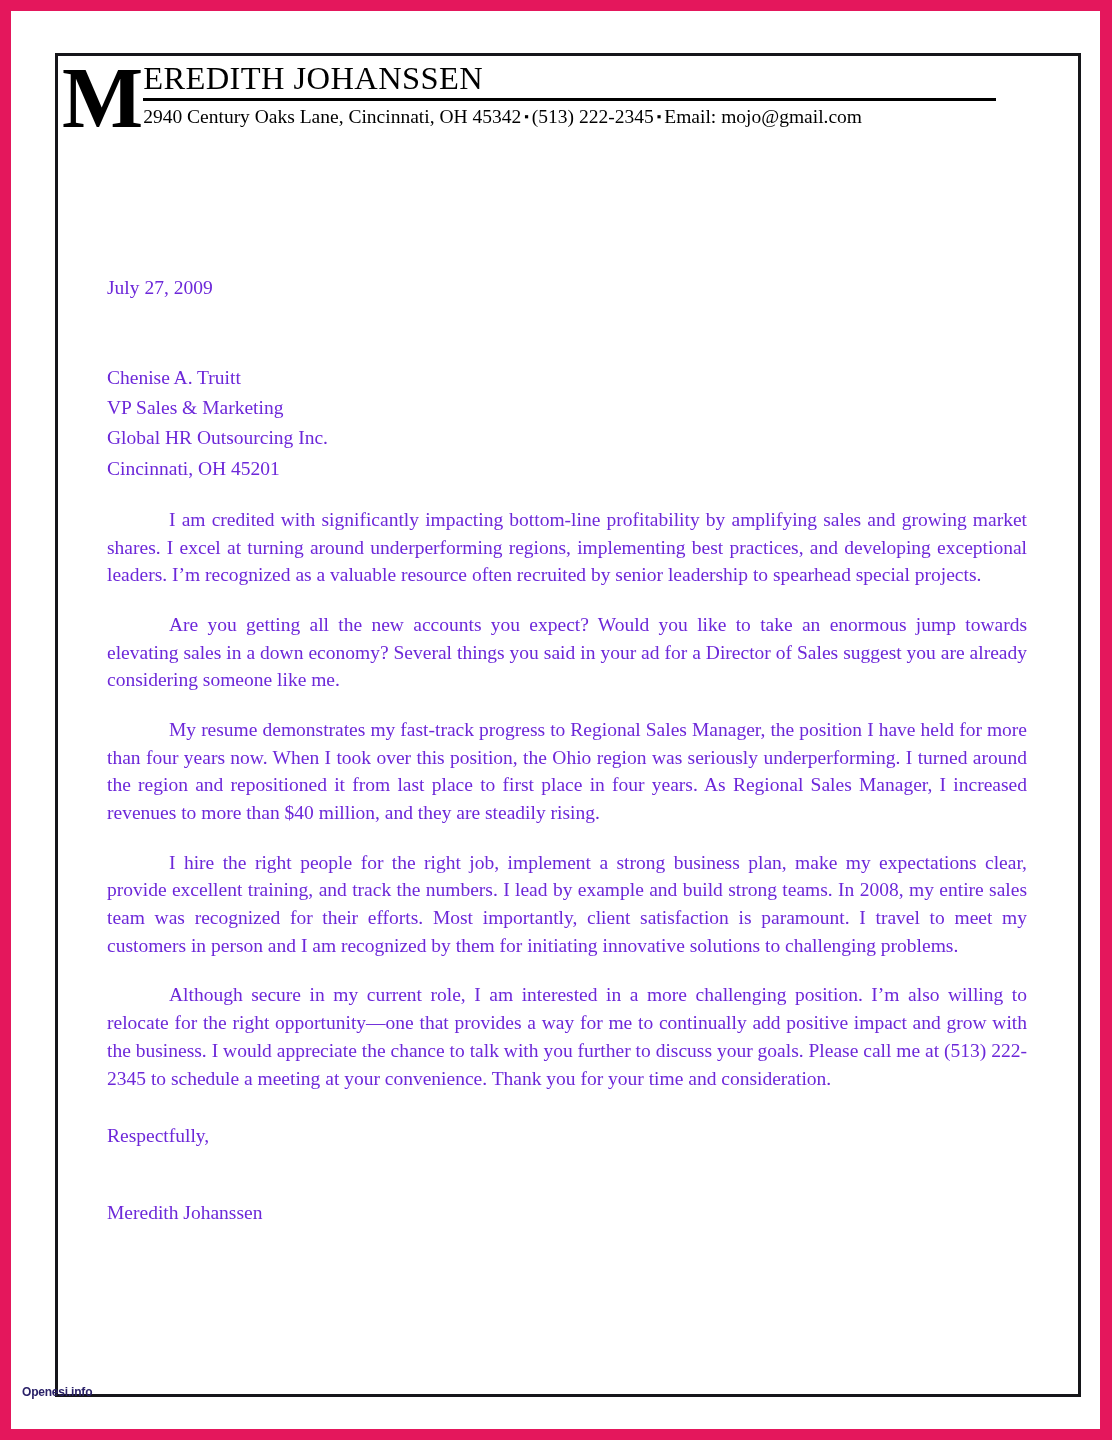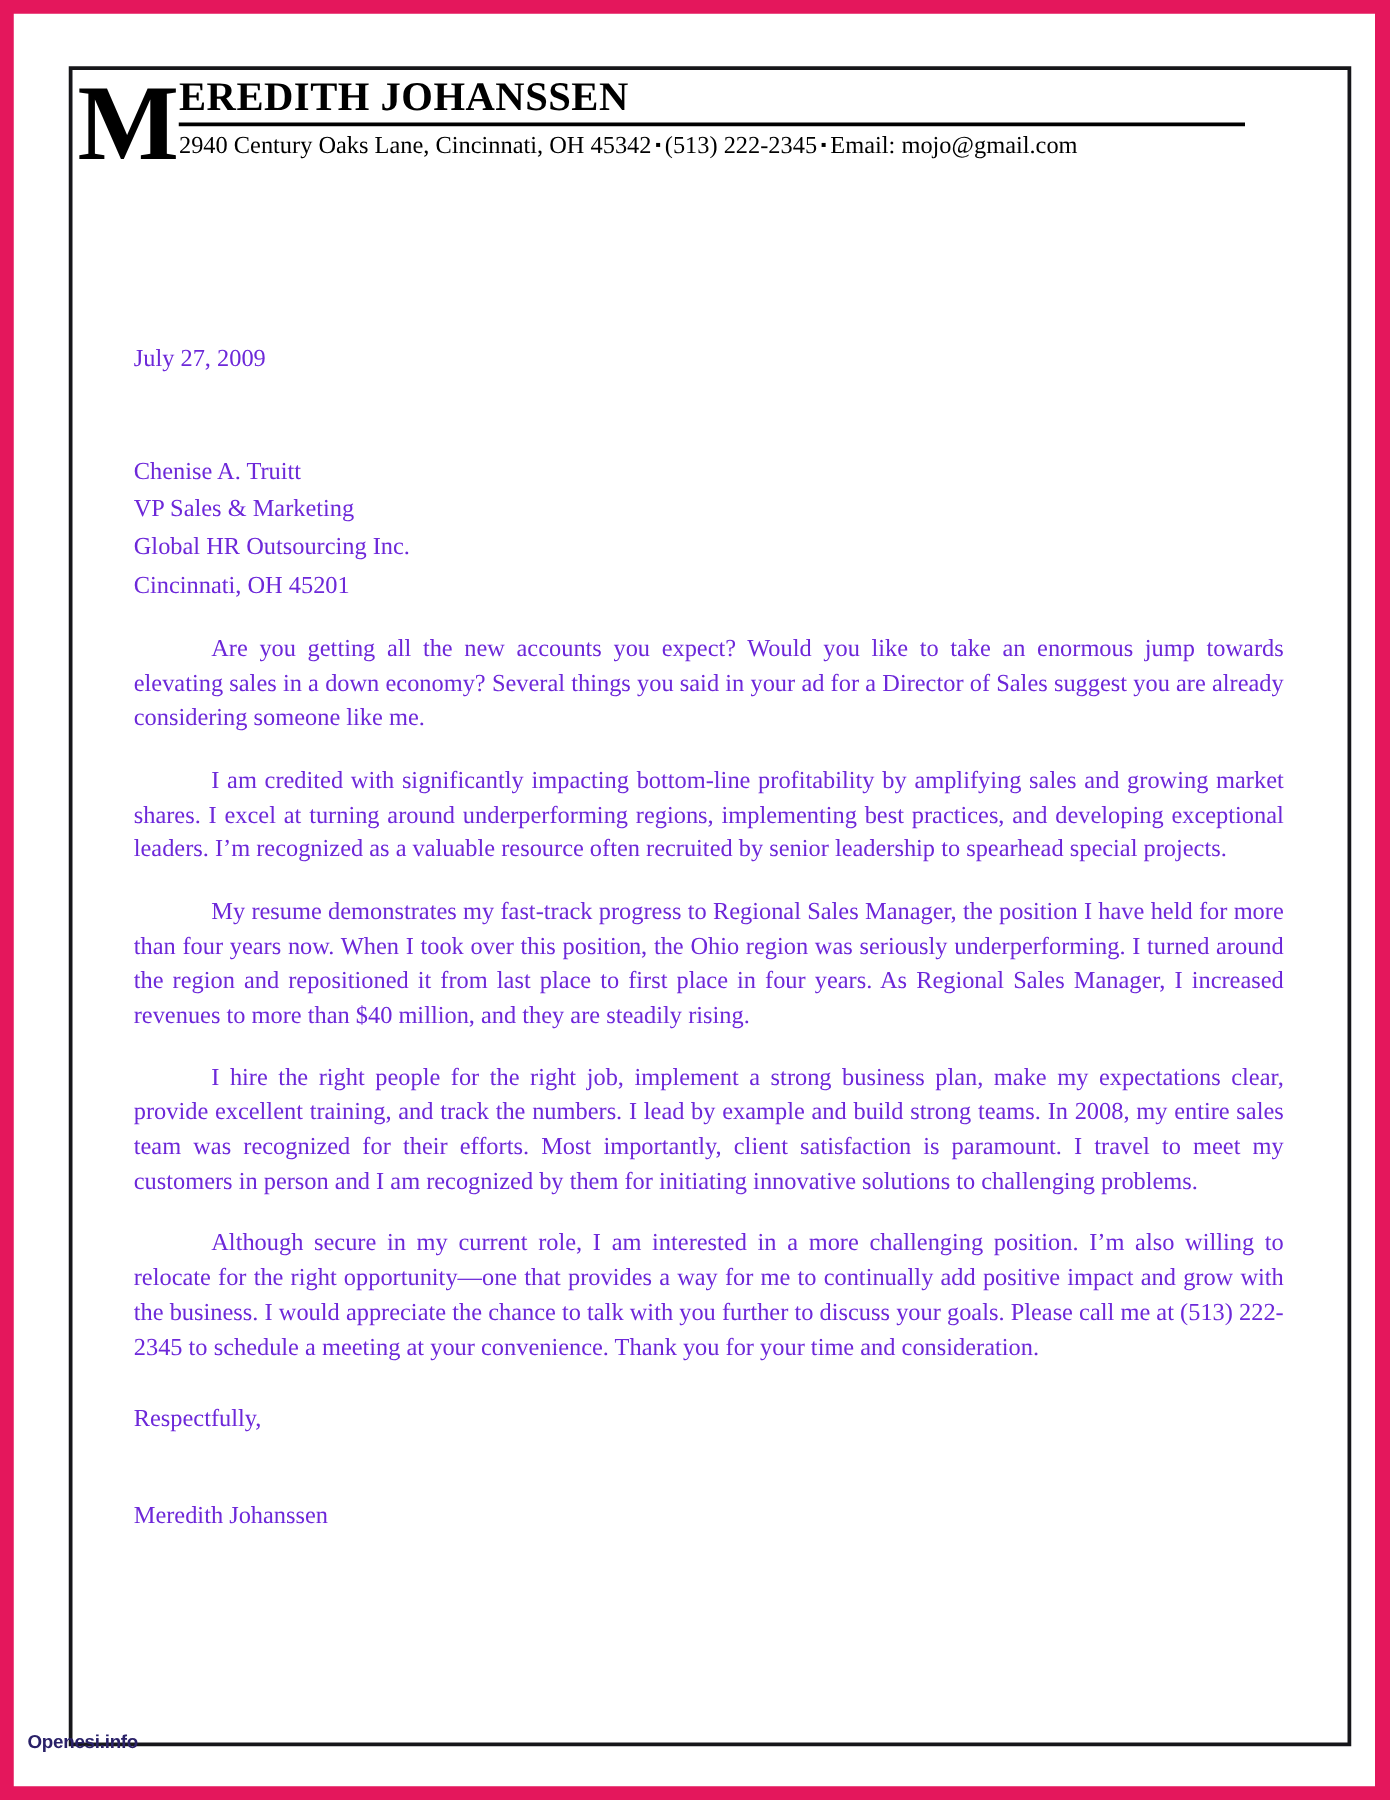--- a/index.html
+++ b/index.html
@@ -57,21 +57,21 @@
     letter-spacing: -1px;
     color: #000;
     margin-top: 2px;
   }
   .lh-right {
     flex: 1;
     padding-left: 1px;
   }
   .lh-name {
     font-size: 32.5px;
-    font-weight: 700;
+    font-weight: 400;
     letter-spacing: 0.4px;
     line-height: 1.06;
     color: #000;
     white-space: nowrap;
   }
   .lh-rule {
     height: 3px;
     background: #000;
     margin-top: 3px;
     margin-bottom: 4px;
@@ -134,21 +134,21 @@
     margin-top: 32px;
     font-size: 19.5px;
   }
 
   
   #watermark {
     position: absolute;
     left: 22px;
     top: 1385px;
     font-family: "Liberation Sans", "DejaVu Sans", sans-serif;
-    font-size: 15px;
+    font-size: 12px;
     font-weight: 700;
     color: #2a2168;
     letter-spacing: -0.2px;
     white-space: nowrap;
   }
 </style>
 </head>
 <body>
 
 <div id="page-frame">
@@ -173,22 +173,22 @@
     <div class="date">July 27, 2009</div>
 
     <div class="recipient">
       <div>Chenise A. Truitt</div>
       <div>VP Sales &amp; Marketing</div>
       <div>Global HR Outsourcing Inc.</div>
       <div>Cincinnati, OH 45201</div>
     </div>
 
 
+    <p class="para">I am credited with significantly impacting bottom-line profitability by amplifying sales and growing market shares. I excel at turning around underperforming regions, implementing best practices, and developing exceptional leaders. I’m recognized as a valuable resource often recruited by senior leadership to spearhead special projects.</p>
     <p class="para">Are you getting all the new accounts you expect? Would you like to take an enormous jump towards elevating sales in a down economy?  Several things you said in your ad for a Director of Sales suggest you are already considering someone like me.</p>
-    <p class="para">I am credited with significantly impacting bottom-line profitability by amplifying sales and growing market shares. I excel at turning around underperforming regions, implementing best practices, and developing exceptional leaders. I’m recognized as a valuable resource often recruited by senior leadership to spearhead special projects.</p>
     <p class="para">My resume demonstrates my fast-track progress to Regional Sales Manager, the position I have held for more than four years now. When I took over this position, the Ohio region was seriously underperforming. I turned around the region and repositioned it from last place to first place in four years. As Regional Sales Manager, I increased revenues to more than $40 million, and they are steadily rising.</p>
     <p class="para">I hire the right people for the right job, implement a strong business plan, make my expectations clear, provide excellent training, and track the numbers. I lead by example and build strong teams. In 2008, my entire sales team was recognized for their efforts. Most importantly, client satisfaction is paramount. I travel to meet my customers in person and I am recognized by them for initiating innovative solutions to challenging problems.</p>
     <p class="para">Although secure in my current role, I am interested in a more challenging position. I’m also willing to relocate for the right opportunity—one that provides a way for me to continually add positive impact and grow with the business. I would appreciate the chance to talk with you further to discuss your goals. Please call me at (513) 222-2345 to schedule a meeting at your convenience.  Thank you for your time and consideration.</p>
 
     <div class="closing">Respectfully,</div>
 
     <div class="signature">Meredith Johanssen</div>
 
   </div>
 

